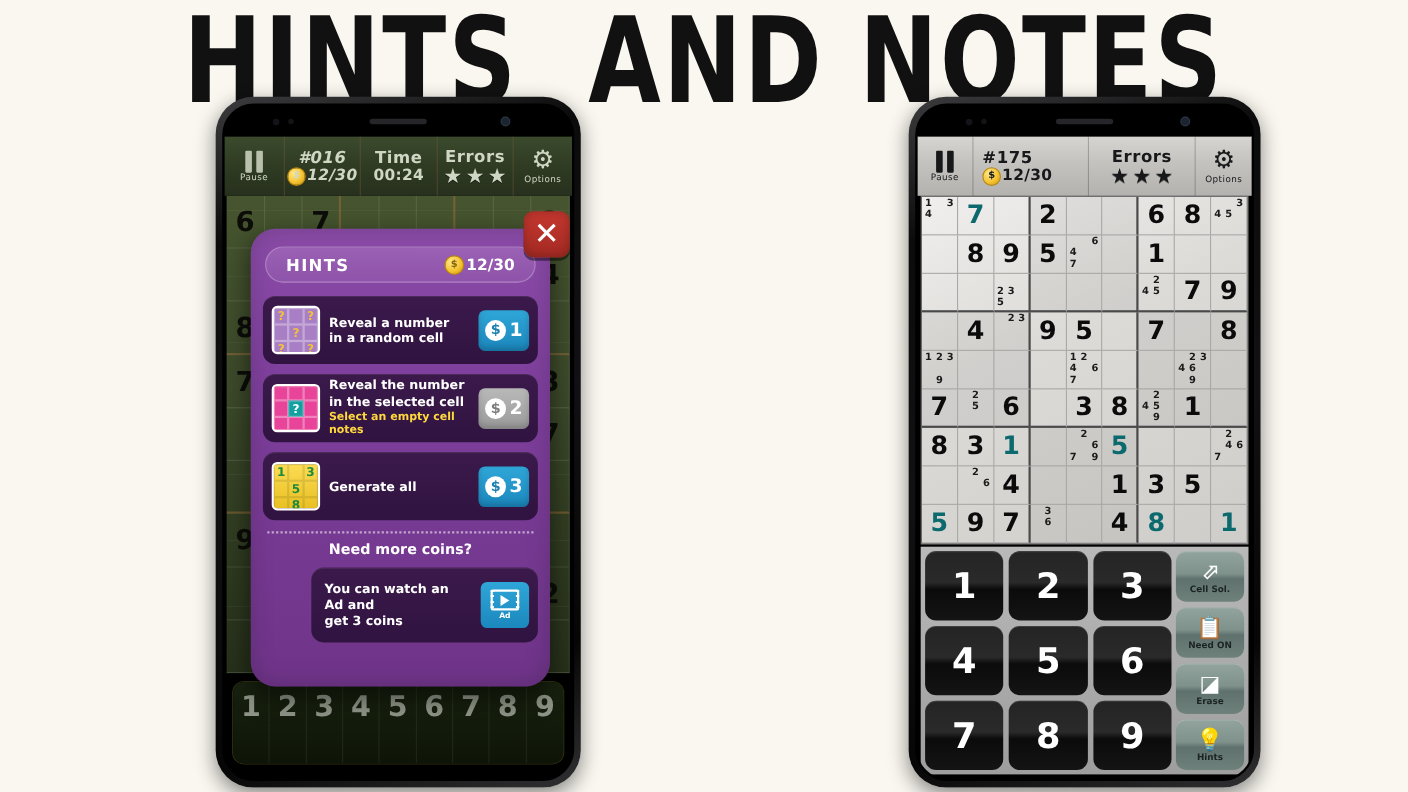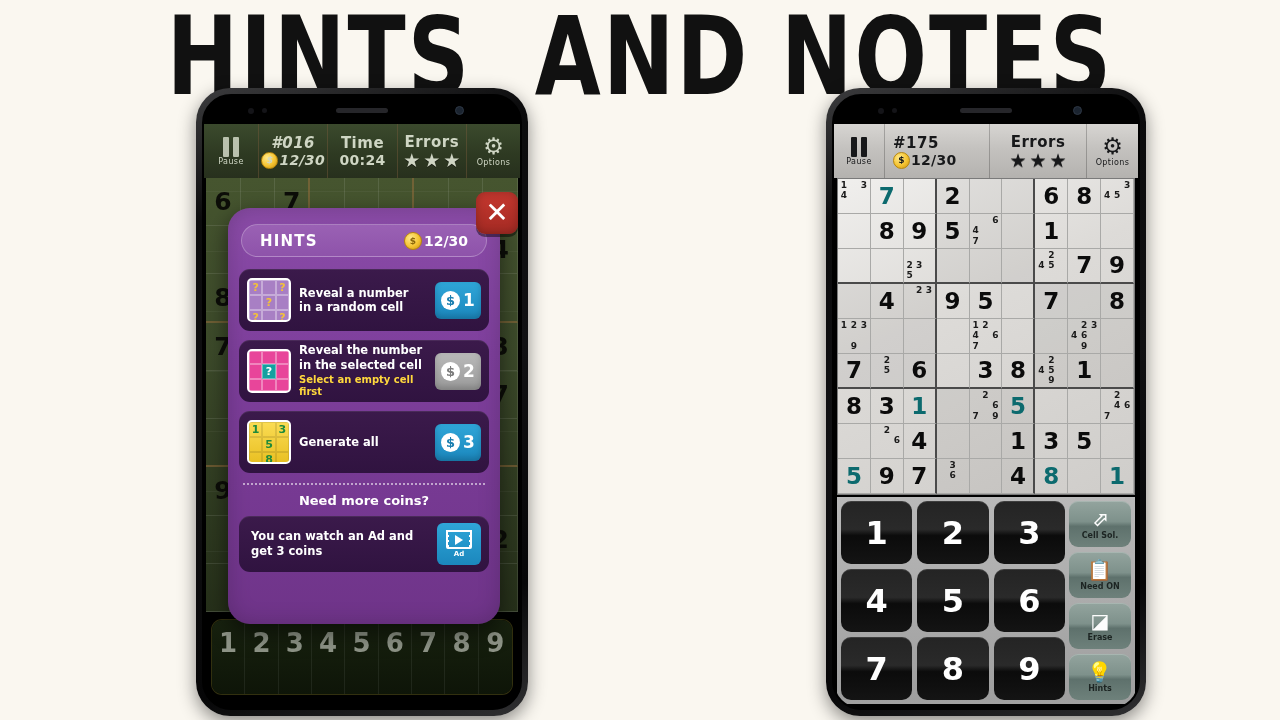--- a/index.html
+++ b/index.html
@@ -183,21 +183,21 @@
     width:19px; height:19px; border-radius:50%; background:#fff;
     color:#1b7fb0; font-size:13px; font-weight:bold;
     display:flex; align-items:center; justify-content:center;
   }
   .price.blue { background: linear-gradient(180deg,#2fa6d8 0%, #1b87bd 100%); }
   .price.gray { background: linear-gradient(180deg,#b9b9b9 0%, #9a9a9a 100%); }
   .price.gray .dollar { color:#7c7c7c; }
 
   .dotted { border-top: 2px dotted rgba(255,255,255,.55); margin: 10px 4px 8px; }
   .need-coins { text-align:center; color:#fff; font-size:13px; font-weight:bold; margin-bottom: 8px; }
-  .ad-row { height: 56px; }
+  .ad-row { height: 68px; margin-left: 44px; }
   .ad-text { flex:1 1 auto; color:#fff; font-size:11.5px; font-weight:bold; line-height:1.3; padding-left:4px; }
   .ad-btn {
     flex:0 0 auto; width:44px; height:42px; border-radius:6px;
     background: linear-gradient(180deg,#2fa6d8 0%, #1b87bd 100%);
     display:flex; flex-direction:column; align-items:center; justify-content:center;
     color:#fff;
   }
   .ad-film { width:26px; height:19px; border:2px solid #fff; border-radius:2px;
              display:flex; align-items:center; justify-content:center; position:relative; }
   .ad-film:before { content:""; position:absolute; left:-2px; top:-2px; bottom:-2px; width:3px;
@@ -440,21 +440,21 @@
                 <i></i>
                 <i class="sel">?</i>
                 <i></i>
                 <i></i>
                 <i></i>
                 <i></i>
               </div>
               <div class="hint-text">
                 <div>Reveal the number</div>
                 <div>in the selected cell</div>
-                <div class="hint-note">Select an empty cell first</div>
+                <div class="hint-note">Select an empty cell notes</div>
               </div>
               <div class="price gray">
                 <span class="dollar">$</span>
                 <span>2</span>
               </div>
             </div>
             <div class="hint-row">
               <div class="hint-icon ic-yellow">
                 <i>1</i>
                 <i></i>

